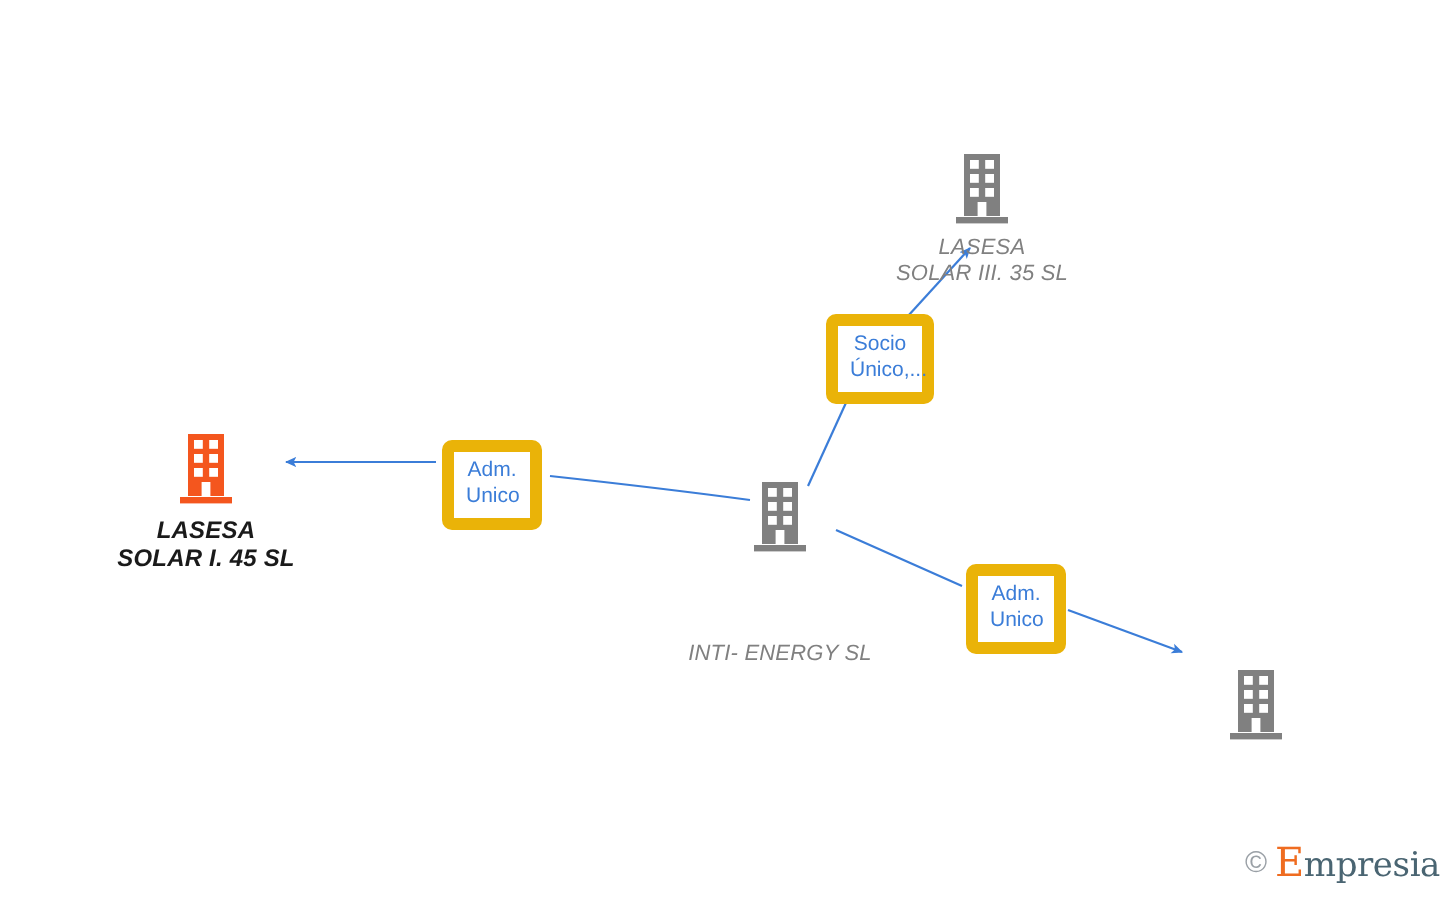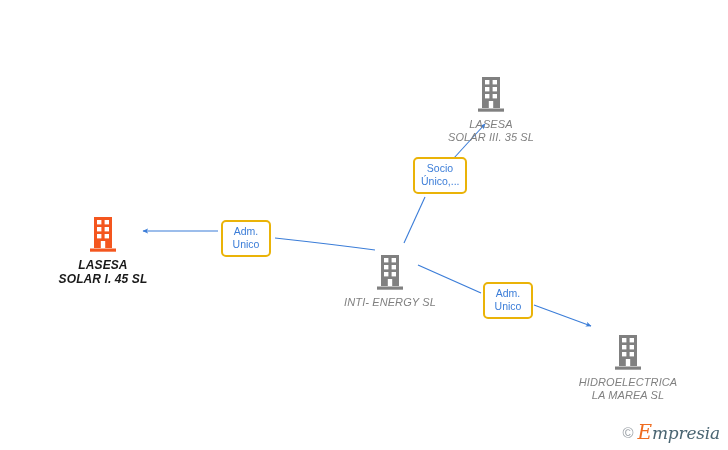--- a/index.html
+++ b/index.html
@@ -53,21 +53,21 @@
     font-weight: bold;
     font-size: 12px;
     line-height: 14px;
   }
 
   
   .edge-label {
     position: absolute;
     box-sizing: border-box;
     background: #ffffff;
-    border: 2px solid #eab308;
+    border: 6px solid #eab308;
     border-radius: 5px;
     color: #3b7dd8;
     font-size: 10.5px;
     line-height: 13px;
     text-align: center;
     padding: 3px 6px 4px 6px;
     white-space: pre-line;
     z-index: 5;
   }
 
@@ -81,21 +81,20 @@
     gap: 4px;
     user-select: none;
   }
   #watermark .wm-c {
     font-size: 15px;
     color: #9aa0a6;
     line-height: 1;
   }
   #watermark .wm-text {
     font-family: "DejaVu Serif", serif;
-    font-style: italic;
     font-size: 17px;
     line-height: 1;
     color: #4a6572;
     letter-spacing: -0.2px;
   }
   #watermark .wm-text .wm-e {
     color: #ef6c20;
     font-size: 20px;
   }
 </style>
@@ -156,21 +155,21 @@
         <rect x="8" y="18" width="4.4" height="4.4" fill="#ffffff"></rect>
         <rect x="15.6" y="18" width="4.4" height="4.4" fill="#ffffff"></rect>
         <rect x="11.8" y="25" width="4.4" height="7" fill="#ffffff"></rect>
         <rect x="1" y="32.5" width="26" height="3.2" fill="#f4561e"></rect>
       </svg>
     </span>
     <div class="node-label">LASESA
 SOLAR I.  45 SL</div>
   </div>
 
-  <div class="node" style="left:390px; top:254px;">
+  <div class="node" style="left:390px; top:240px;gap:39px;">
     <span class="node-icon">
       <svg width="28" height="38" viewBox="0 0 28 38" xmlns="http://www.w3.org/2000/svg">
         <rect x="5" y="1" width="18" height="31" fill="#808080"></rect>
         <rect x="8" y="4" width="4.4" height="4.4" fill="#ffffff"></rect>
         <rect x="15.6" y="4" width="4.4" height="4.4" fill="#ffffff"></rect>
         <rect x="8" y="11" width="4.4" height="4.4" fill="#ffffff"></rect>
         <rect x="15.6" y="11" width="4.4" height="4.4" fill="#ffffff"></rect>
         <rect x="8" y="18" width="4.4" height="4.4" fill="#ffffff"></rect>
         <rect x="15.6" y="18" width="4.4" height="4.4" fill="#ffffff"></rect>
         <rect x="11.8" y="25" width="4.4" height="7" fill="#ffffff"></rect>
@@ -187,22 +186,20 @@
         <rect x="8" y="4" width="4.4" height="4.4" fill="#ffffff"></rect>
         <rect x="15.6" y="4" width="4.4" height="4.4" fill="#ffffff"></rect>
         <rect x="8" y="11" width="4.4" height="4.4" fill="#ffffff"></rect>
         <rect x="15.6" y="11" width="4.4" height="4.4" fill="#ffffff"></rect>
         <rect x="8" y="18" width="4.4" height="4.4" fill="#ffffff"></rect>
         <rect x="15.6" y="18" width="4.4" height="4.4" fill="#ffffff"></rect>
         <rect x="11.8" y="25" width="4.4" height="7" fill="#ffffff"></rect>
         <rect x="1" y="32.5" width="26" height="3.2" fill="#808080"></rect>
       </svg>
     </span>
-    <div class="node-label">HIDROELECTRICA
-LA MAREA SL</div>
   </div>
 
   <div class="edge-label" style="left:413px; top:157px; width:54px;">Socio
 Único,...</div>
 
   <div class="edge-label" style="left:221px; top:220px; width:50px;">Adm.
 Unico</div>
 
   <div class="edge-label" style="left:483px; top:282px; width:50px;">Adm.
 Unico</div>

